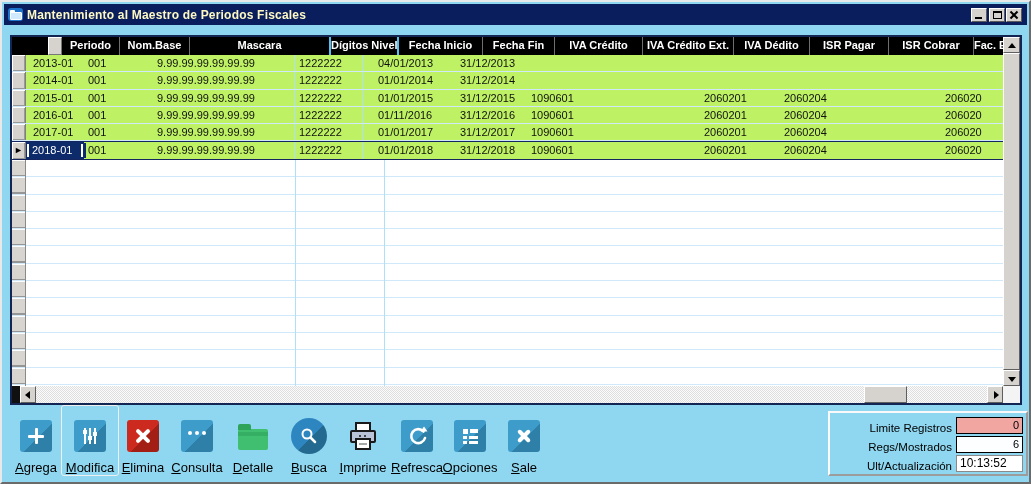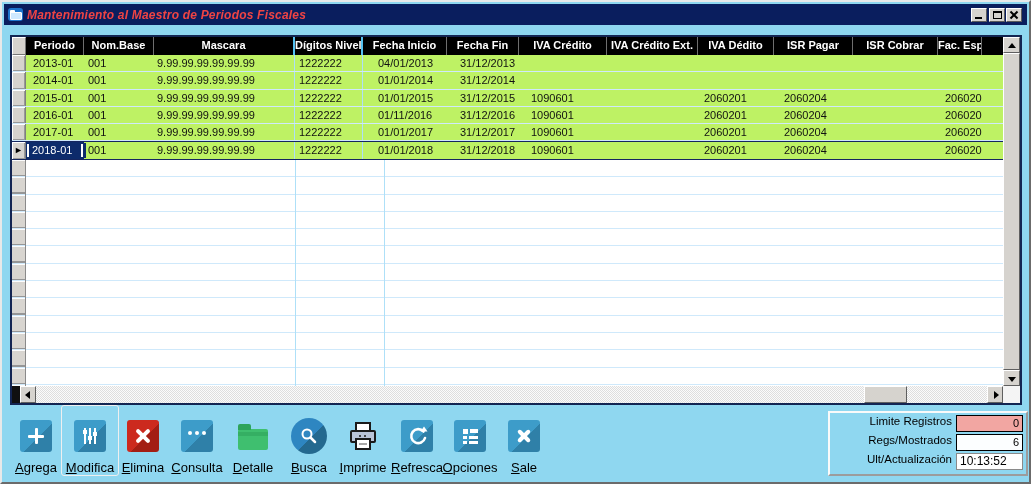--- a/index.html
+++ b/index.html
@@ -14,39 +14,39 @@
   .titlebar {
     position:absolute; left:2px; top:2px; right:2px; height:21px;
     background:#0A1E5E; display:flex; align-items:center; padding-left:4px;
   }
   .title-icon { width:15px; height:13px; background:#1d74cc; border-radius:3px;
     position:relative; margin-right:4px; flex:0 0 auto; }
   .title-icon::before { content:""; position:absolute; left:2px; top:4px; width:10px; height:6px;
     background:#cfe9ff; border:1px solid #fff; border-radius:1px; }
   .title-icon::after { content:""; position:absolute; left:2px; top:2px; width:5px; height:3px;
     background:#fff; border-radius:1px 1px 0 0; }
-  .title-text { color:#ef4444; font-weight:bold; font-size:12px; letter-spacing:.2px;font-style:italic; }
+  .title-text { color:#fef9c3; font-weight:bold; font-size:12px; letter-spacing:.2px; }
   .win-controls { margin-left:auto; margin-right:5px; display:flex; align-items:center; }
   .wbtn { width:16px; height:14px; background:#d6d3ce; border:1px solid;
     border-color:#ffffff #5a5a5a #5a5a5a #ffffff; position:relative; }
   .wbtn.min { margin-right:2px; }
   .wbtn.max { margin-right:1px; }
   .glyph-min { position:absolute; left:3px; bottom:2px; width:7px; height:2px; background:#000; }
   .glyph-max { position:absolute; left:3px; top:2px; width:9px; height:8px;
     border:1px solid #000; border-top-width:2px; }
   .glyph-x1, .glyph-x2 { position:absolute; left:2px; top:5.5px; width:10px; height:2px; background:#000; }
   .glyph-x1 { transform:rotate(45deg); } .glyph-x2 { transform:rotate(-45deg); }
 
   
   .grid {
     position:absolute; left:8px; top:33px; width:1012px; height:370px;
     background:#fff; border:2px solid #132552;
   }
   .grid-inner { position:absolute; inset:0; display:flex; flex-direction:column; }
-  .ghead { display:flex; height:18px; background:#000; flex:0 0 auto; }
+  .ghead { display:flex; height:18px; background:#000; flex:0 0 auto;padding-left:36px; }
   .hc { color:#fff; font-weight:bold; font-size:11px; line-height:17px; text-align:center;
     border-right:1px solid #6e6e6e; overflow:hidden; white-space:nowrap; flex:0 0 auto; }
   .hc.corner { background:#d6d3ce; border:1px solid; border-color:#fff #777 #777 #fff; }
   .hc.bluesep { border-right:2px solid #55c1f1; }
   .c0{width:14px}.c1{width:58px}.c2{width:70px}.c3{width:141px}.c4{width:68px}
   .c5{width:84px}.c6{width:72px}.c7{width:88px}.c8{width:91px}.c9{width:76px}
   .c10{width:79px}.c11{width:85px}.c12{width:44px}
   .grow { display:flex; height:17.3px; flex:0 0 auto; background:#bef264;
     border-bottom:1px solid #cfe9fb; }
   .grow.selected { height:18.3px; border-top:1px solid #15265f; border-bottom:1px solid #15265f; }
@@ -115,21 +115,21 @@
   .dots { display:flex; gap:3px; margin-top:-6px; }
   .dots i { width:4px; height:4px; border-radius:50%; background:#fff; }
   .folder { width:30px; height:21px; background:#3FBF6F; border-radius:2px; position:relative; margin-top:7px; }
   .folder::before { content:""; position:absolute; top:-5px; left:0; width:13px; height:6px;
     background:#2EA35A; border-radius:2px 2px 0 0; }
   .folder::after { content:""; position:absolute; top:3px; left:0; right:0; height:4px; background:#2EA35A; opacity:.55; }
 
   
   .status-panel { position:absolute; left:826px; top:409px; width:200px; height:65px;
     border:2px solid; border-color:#fafafa #9c9c9c #9c9c9c #fafafa; padding:2px 3px; }
-  .sp-row { display:flex; align-items:flex-start; justify-content:flex-end; height:19px; }
+  .sp-row { display:flex; align-items:flex-end; justify-content:flex-end; height:19px; }
   .sp-label { font-size:11.5px; color:#000; margin-right:4px; white-space:nowrap; }
   .sp-value { width:67px; height:17px; border:1px solid #000; font-size:11px;
     line-height:15px; text-align:right; padding-right:3px; background:#fcfeff; }
   .sp-value.pink { background:#F2A6A2; }
   .sp-value.time { border-color:#8a8a8a; background:#fff; text-align:left; padding-left:3px; font-size:12px; }
 </style>
 </head>
 <body>
 
 <div class="window">

